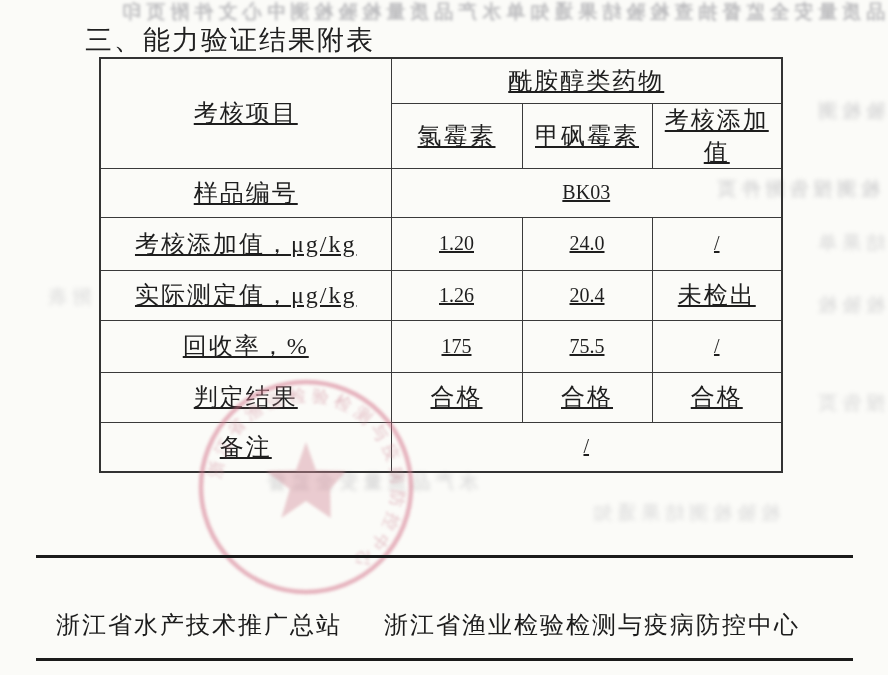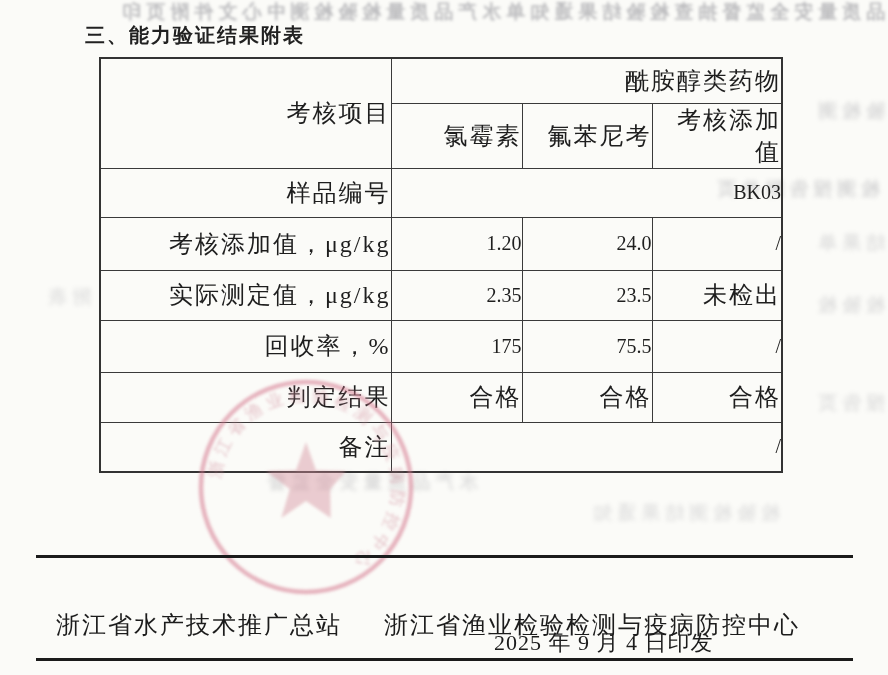--- a/index.html
+++ b/index.html
@@ -22,33 +22,33 @@
   .bleed-4 { left:790px; top:230px; width:95px;  opacity:.20; }
   .bleed-5 { left:-4px;  top:284px; width:95px;  opacity:.18; }
   .bleed-6 { left:790px; top:292px; width:95px;  opacity:.20; }
   .bleed-7 { left:790px; top:390px; width:95px;  opacity:.20; }
   .bleed-8 { left:108px; top:469px; width:370px; opacity:.24; }
   .bleed-9 { left:430px; top:500px; width:350px; opacity:.18; }
 
   
   .title {
     position:absolute; left:85px; top:22px;
-    font-family:"Liberation Sans", sans-serif; font-weight:bold;
-    font-size:20px; letter-spacing:2px; color:#212121;
+    font-family:"Liberation Sans", sans-serif; font-weight:normal;
+    font-size:27px; letter-spacing:2px; color:#212121;
   }
 
   
   table.result {
     position:absolute; left:99px; top:57px; width:682px;
     border-collapse:collapse; table-layout:fixed;
     background:transparent;
   }
   table.result td {
-    border:1.7px solid #3a3a3a; text-align:right; vertical-align:middle;
-    padding:0; overflow:hidden;
+    border:1.7px solid #3a3a3a; text-align:center; vertical-align:middle;
+    padding:0; overflow:hidden;text-decoration:underline;
   }
   table.result { border:2px solid #333; }
   .zh  { font-size:24px; letter-spacing:2px; }
   .num { font-size:20px; letter-spacing:0; }
   tr.r1 { height:45px; } tr.r2 { height:59px; } tr.r3 { height:49px; }
   tr.r4 { height:53px; } tr.r5 { height:50px; } tr.r6 { height:52px; }
   tr.r7 { height:50px; } tr.r8 { height:50px; }
 
   
   .stamp { position:absolute; left:195px; top:376px; width:222px; height:222px; pointer-events:none; }
@@ -91,37 +91,37 @@
         <col style="width:130px">
         <col style="width:130px">
     </colgroup>
     <tbody>
       <tr class="r1">
         <td rowspan="2" class="zh">考核项目</td>
         <td colspan="3" class="zh">酰胺醇类药物</td>
       </tr>
       <tr class="r2">
         <td class="zh">氯霉素</td>
-        <td class="zh">氟苯尼考</td>
+        <td class="zh">甲砜霉素</td>
         <td class="zh">考核添加值</td>
       </tr>
       <tr class="r3">
         <td class="zh">样品编号</td>
         <td colspan="3" class="num">BK03</td>
       </tr>
       <tr class="r4">
         <td class="zh">考核添加值，μg/kg</td>
         <td class="num">1.20</td>
         <td class="num">24.0</td>
         <td class="num">/</td>
       </tr>
       <tr class="r5">
         <td class="zh">实际测定值，μg/kg</td>
-        <td class="num">2.35</td>
-        <td class="num">23.5</td>
+        <td class="num">1.26</td>
+        <td class="num">20.4</td>
         <td class="zh">未检出</td>
       </tr>
       <tr class="r6">
         <td class="zh">回收率，%</td>
         <td class="num">175</td>
         <td class="num">75.5</td>
         <td class="num">/</td>
       </tr>
       <tr class="r7">
         <td class="zh">判定结果</td>
@@ -149,16 +149,15 @@
       <text font-size="17" letter-spacing="5" fill="#cf8a99" font-family="Liberation Serif, serif">
         <textPath href="#ringPath" startOffset="8">浙江省渔业检验检测与疫病防控中心</textPath>
       </text>
     </g>
   </svg>
 
   <div class="rule rule-top"></div>
   <div class="footer-orgs">
     <span class="org1">浙江省水产技术推广总站</span><span class="org2">浙江省渔业检验检测与疫病防控中心</span>
   </div>
-  <div class="footer-date">2025 年 9 月 4 日印发</div>
   <div class="rule rule-bottom"></div>
 
 </div>
 
 </body></html>

